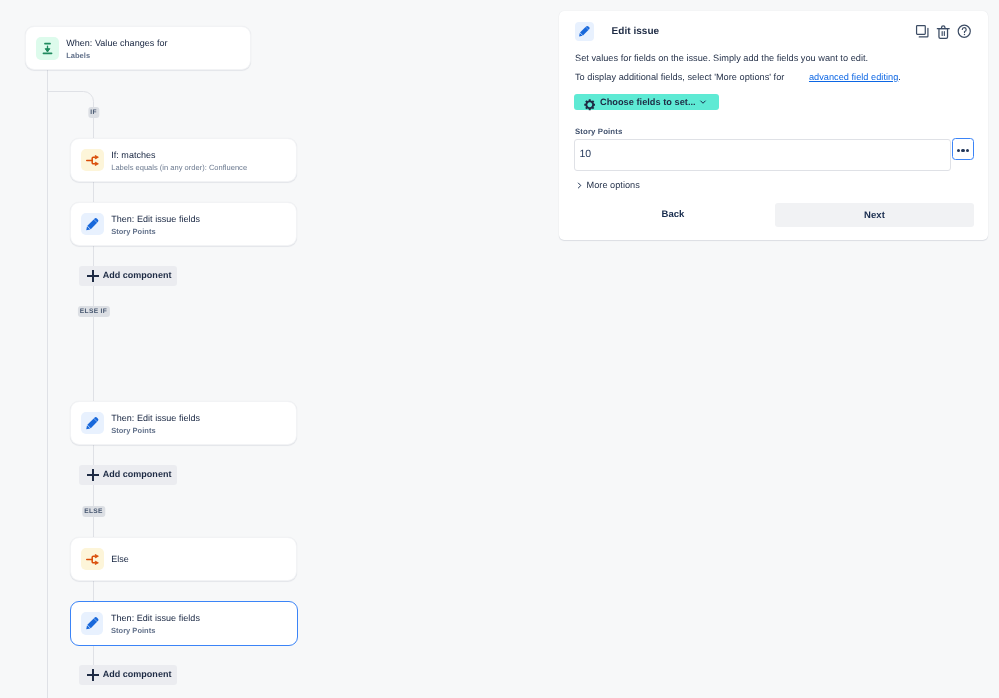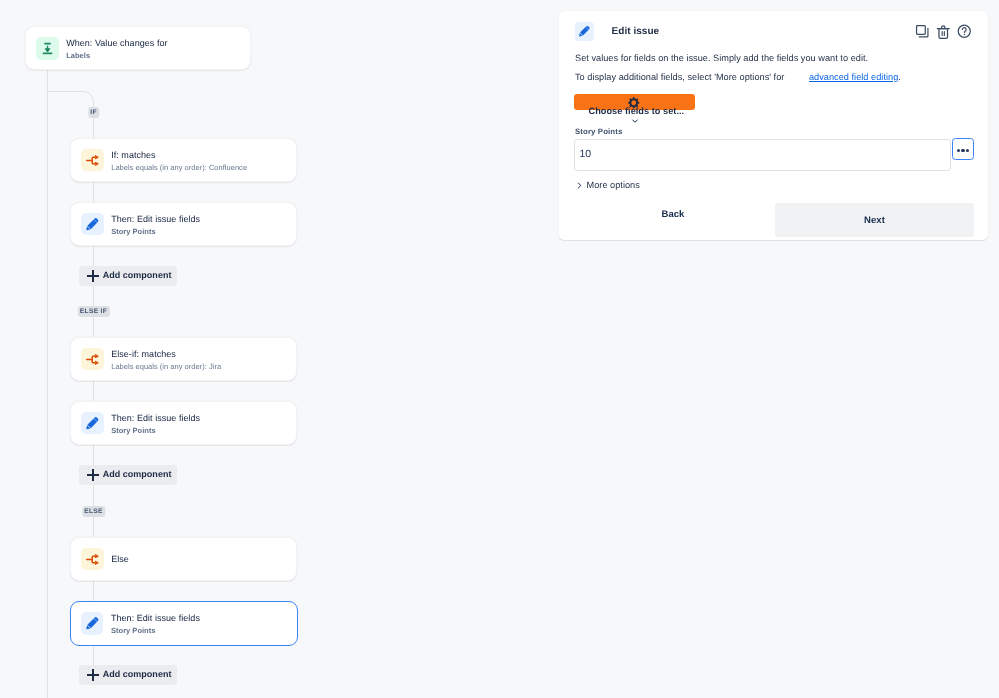--- a/index.html
+++ b/index.html
@@ -46,43 +46,43 @@
   .p-head{position:absolute;left:15.5px;top:11px;display:flex;align-items:center;}
   .p-head .ibox{width:19px;height:19px;border-radius:4px;background:#e8f1fe;
                 display:flex;align-items:center;justify-content:center;}
   .p-title{margin-left:6px;font-size:10px;font-weight:700;color:#1e2b44;letter-spacing:0.05px;padding-left:12px;}
   .p-actions{position:absolute;right:17px;top:13px;display:flex;align-items:flex-start;gap:6.5px;}
   .p-actions .act{width:14.5px;height:15px;display:flex;align-items:flex-start;justify-content:center;}
 
   .p-desc{position:absolute;left:16px;font-size:9.2px;color:#1e2b44;letter-spacing:0.02px;line-height:1;}
   .p-desc a{color:#0c66e4;text-decoration:underline;margin-left:22px;}
 
-  .choose{position:absolute;left:15px;top:83px;height:16px;background:#f97316;border-radius:3px;
-          display:flex;align-items:center;padding:0 11px 0 9.5px;box-sizing:border-box;flex-direction:column;}
+  .choose{position:absolute;left:15px;top:83px;height:16px;background:#5eead4;border-radius:3px;
+          display:flex;align-items:center;padding:0 11px 0 9.5px;box-sizing:border-box;}
   .choose .lbl{font-size:9.2px;font-weight:700;color:#1e2b44;margin-left:5px;letter-spacing:0.03px;}
   .choose .chev{margin-left:2px;display:flex;}
   .choose .gico{display:flex;align-items:center;position:relative;top:3px;}
 
   .flabel{position:absolute;left:16px;top:117px;font-size:7.8px;font-weight:700;color:#42526e;letter-spacing:0.12px;line-height:1;}
   .finput{position:absolute;left:15px;top:128px;width:377px;height:32px;background:#fff;
           border:1px solid #dfe1e6;border-radius:3px;box-sizing:border-box;
           font-size:10.5px;color:#293c5e;padding:0 4.5px;line-height:28px;}
   .fmore{position:absolute;left:393px;top:127px;width:22px;height:22px;background:#fff;
          border:1.9px solid #3b84f7;border-radius:3.5px;box-sizing:border-box;
          display:flex;align-items:center;justify-content:center;}
   .dot{width:3.3px;height:3.3px;border-radius:50%;background:#233759;}
   .dots{display:flex;gap:1.3px;align-items:center;position:relative;top:1.5px;}
 
   .moreopt{position:absolute;left:15.5px;top:166px;display:flex;align-items:center;}
   .moreopt .lbl{font-size:9.2px;color:#1e2b44;margin-left:3px;letter-spacing:0.02px;line-height:1;text-align:center;}
 
   .backbtn{position:absolute;left:80px;top:192px;width:68px;height:22px;border-radius:3px;
            display:flex;align-items:center;justify-content:center;
            font-size:9.5px;font-weight:700;color:#172b4d;letter-spacing:0.05px;}
-  .nextbtn{position:absolute;left:216px;top:192px;width:199px;height:34px;border-radius:3px;
+  .nextbtn{position:absolute;left:216px;top:192px;width:199px;height:24px;border-radius:3px;
            background:#f1f2f4;display:flex;align-items:center;justify-content:center;
            font-size:9.5px;font-weight:700;color:#172b4d;letter-spacing:0.05px;}
 </style>
 </head>
 <body>
 
 <div class="root">
 
   <div class="canvas">
 
@@ -144,36 +144,20 @@
       <span class="plus">
         <svg width="12" height="12" viewBox="0 0 12 12" fill="#1e2b44" shape-rendering="crispEdges">
           <rect x="5.2" y="0.4" width="1.6" height="11.2"></rect>
           <rect x="0.4" y="5.2" width="11.2" height="1.6"></rect>
         </svg>
       </span>
       <span class="lbl">Add component</span>
     </div>
 
     <div class="tag" style="top:305.8px">ELSE IF</div>
-    <div class="card" style="left:70px;top:337.2px;width:227.2px;height:44px">
-      <span class="ibox orange">
-        <svg width="15" height="15" viewBox="0 0 24 24" fill="none">
-          <g stroke="#d94b07" stroke-width="2.4" stroke-linecap="round" stroke-linejoin="round">
-            <path d="M2.8 12 H11.5"></path>
-            <path d="M15.2 6.7 H13.1 a1.6 1.6 0 0 0 -1.6 1.6 V15.7 a1.6 1.6 0 0 0 1.6 1.6 H15.2"></path>
-          </g>
-          <path d="M16.4 4.0 L21.4 6.7 L16.4 9.4 Z" fill="#d94b07" stroke="#d94b07" stroke-width="1.3" stroke-linejoin="round"></path>
-          <path d="M16.4 14.6 L21.4 17.3 L16.4 20.0 Z" fill="#d94b07" stroke="#d94b07" stroke-width="1.3" stroke-linejoin="round"></path>
-        </svg>
-      </span>
-      <span class="txt">
-        <div class="t1">Else-if: matches</div>
-        <div class="t2">Labels equals (in any order): Jira</div>
-      </span>
-    </div>
     <div class="card" style="left:70px;top:401.2px;width:227.2px;height:44px">
       <span class="ibox blue">
         <svg width="14.5" height="14.5" viewBox="0 0 24 24" fill="none">
           <g fill="#1868db">
             <path d="M14.4 3.95 L20.05 9.6 L9.55 20.1 L3.9 14.45 Z"></path>
             <path d="M15.55 2.8 a3.1 3.1 0 0 1 4.4 0 l1.25 1.25 a3.1 3.1 0 0 1 0 4.4 L20.35 9.3 L14.7 3.65 Z"></path>
             <path d="M3.35 15.2 L8.8 20.65 L2.1 21.9 Z"></path>
           </g>
         </svg>
       </span>

